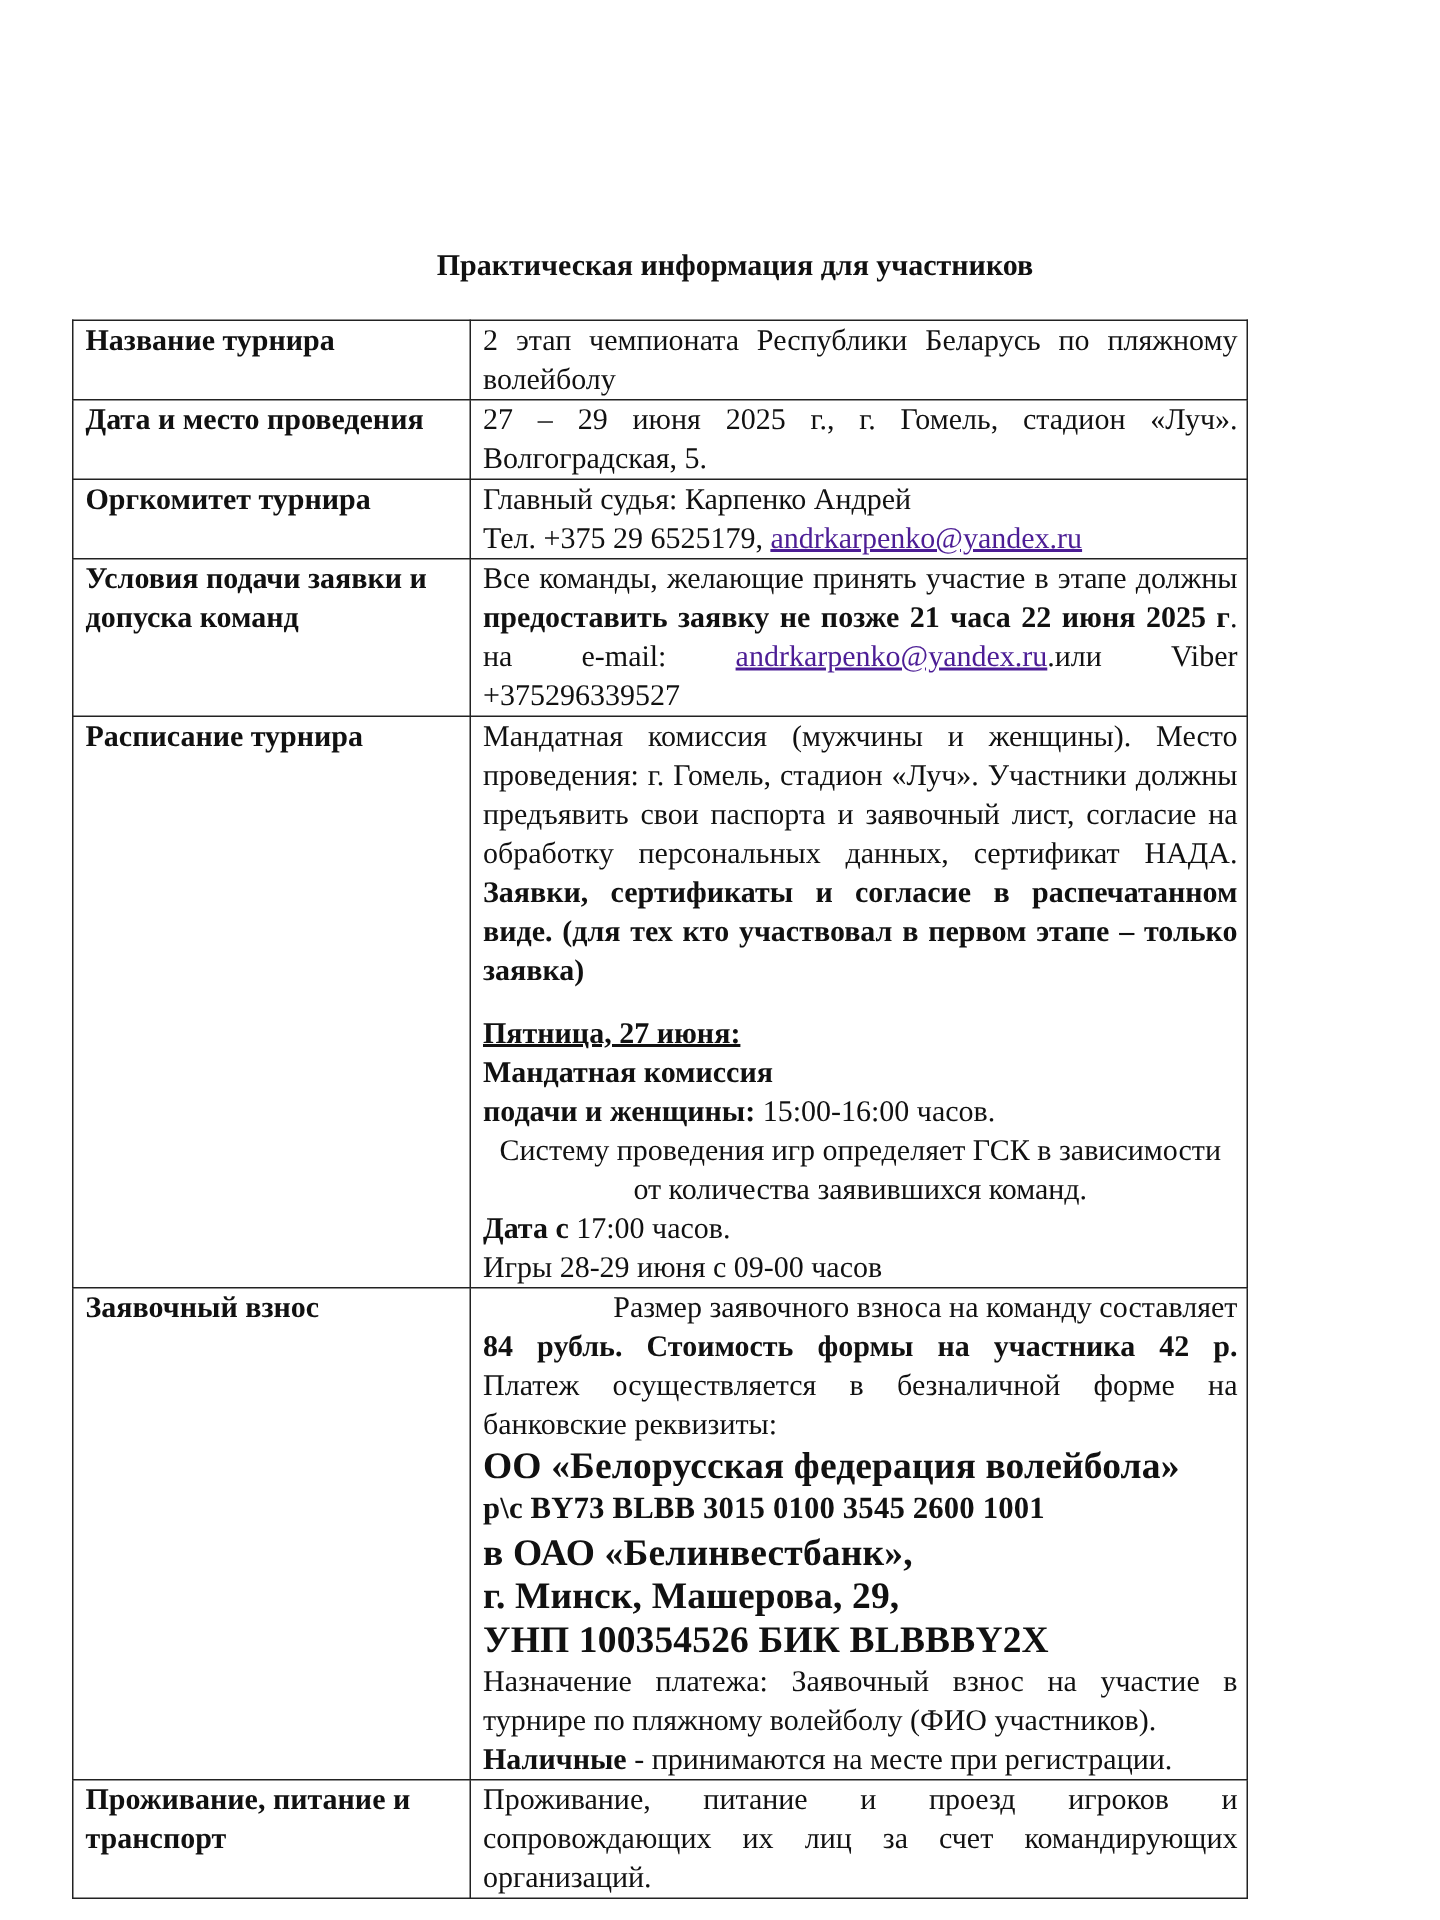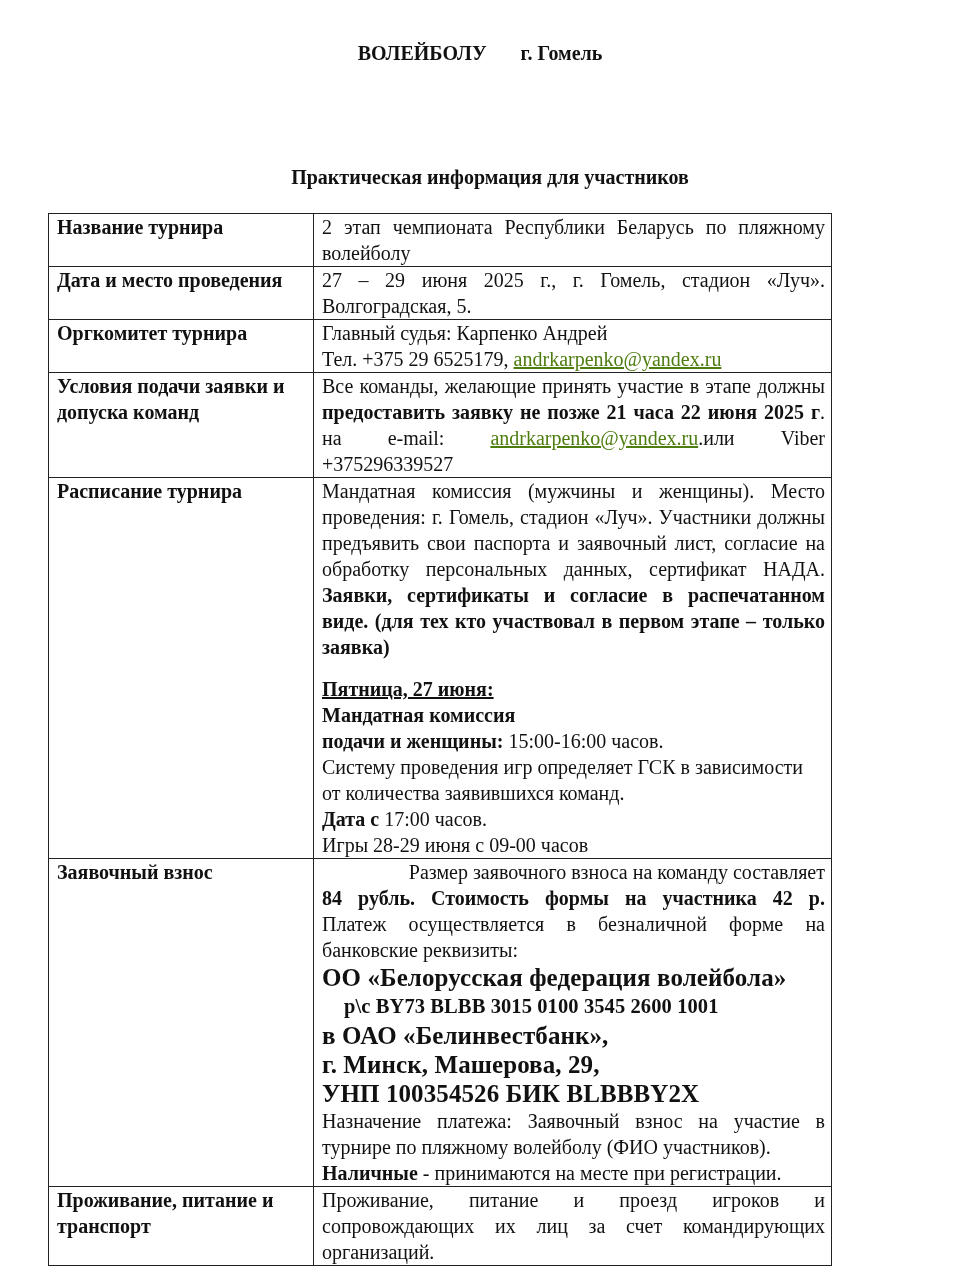--- a/index.html
+++ b/index.html
@@ -20,36 +20,33 @@
     position: absolute; left: 48px; top: 213px; width: 784px;
     border-collapse: collapse; font-size: 20px; line-height: 26px;
   }
   table.info td {
     border: 1.3px solid #222; vertical-align: top; padding: 0 6px 0 8px;
   }
   td.label { width: 250px; font-weight: bold; padding-left: 9px; }
   td.val { text-align: justify; }
   .b { font-weight: bold; }
   .u { text-decoration: underline; margin-top: 16px; }
-  a.link { color: #4d7c0f; text-decoration: underline; }
+  a.link { color: #4c1d95; text-decoration: underline; }
   .bank {
     font-family: "Liberation Sans", "DejaVu Sans", sans-serif; font-weight: bold;
     font-size: 25px; line-height: 29px; letter-spacing: 0.1px;
   }
-  .bank.big { font-size: 20.5px; margin-left: 22px; }
+  .bank.big { font-size: 20.5px; }
   .line { display: block; font-family: Liberation Serif, serif; }
   .just { display: block; text-align: justify; text-align-last: justify; }
 </style>
 </head>
 <body>
 
 <div class="header">
-  <div>
-    <span>ВОЛЕЙБОЛУ</span><span class="city">г. Гомель</span>
-  </div>
 </div>
 
 <div class="subtitle">Практическая информация для участников</div>
 
 <table class="info">
   <tbody>
       <tr>
     <td class="label">Название турнира</td>
     <td class="val">2 этап чемпионата Республики Беларусь по пляжному волейболу</td>
   </tr>
@@ -71,21 +68,21 @@
     <td class="label">Условия подачи заявки и допуска команд</td>
     <td class="val"><span>Все команды, желающие принять участие в этапе должны </span><span class="b">предоставить заявку не позже 21 часа  22 июня 2025 г</span><span>. на e-mail: </span><a class="link">andrkarpenko@yandex.ru</a><span>.или Viber +375296339527</span></td>
   </tr>
   <tr>
     <td class="label">Расписание турнира</td>
     <td class="val">
       <span class="line"><span>Мандатная комиссия (мужчины и женщины). Место проведения: г. Гомель, стадион «Луч». Участники должны предъявить свои паспорта и заявочный лист, согласие на обработку персональных данных, сертификат НАДА. </span><span class="b">Заявки, сертификаты и согласие в распечатанном виде. (для тех кто участвовал в первом этапе – только заявка)</span></span>
       <span class="line b u">Пятница, 27 июня:</span>
       <span class="line b">Мандатная комиссия</span>
       <span class="line"><span class="b">подачи и женщины:</span><span> 15:00-16:00 часов.</span></span>
-      <span class="line" style="text-align:left">Систему проведения игр определяет ГСК в зависимости от количества заявившихся команд.</span>
+      <span class="line" style="text-align:center">Систему проведения игр определяет ГСК в зависимости от количества заявившихся команд.</span>
       <span class="line"><span class="b">Дата с</span><span> 17:00 часов.</span></span>
       <span class="line">Игры 28-29 июня с 09-00 часов</span>
     </td>
   </tr>
   <tr>
     <td class="label">Заявочный взнос</td>
     <td class="val">
       <span class="line" style="text-align:right">Размер заявочного взноса на команду составляет</span>
       <span class="just b"> 84 рубль. Стоимость формы на участника 42 р.</span>
       <span class="line">Платеж осуществляется в безналичной форме на банковские реквизиты:</span>

